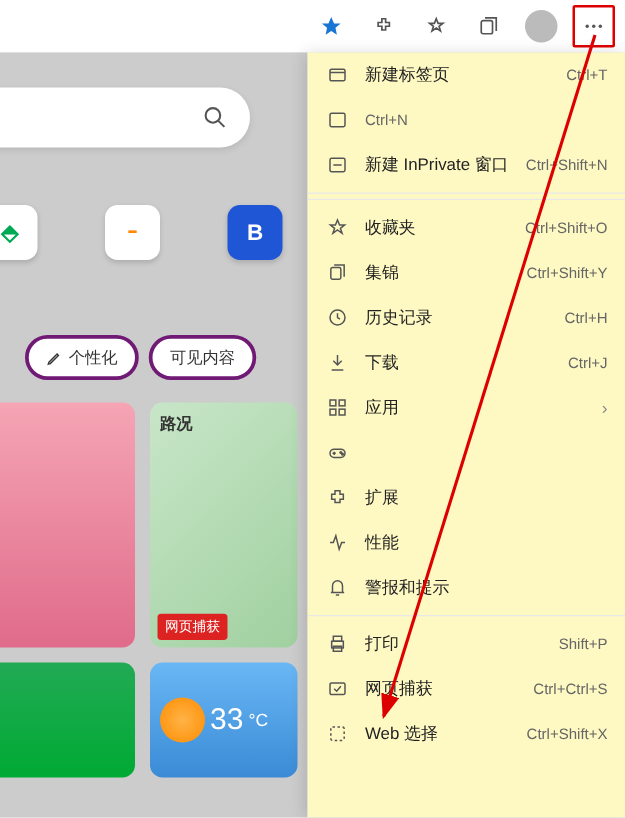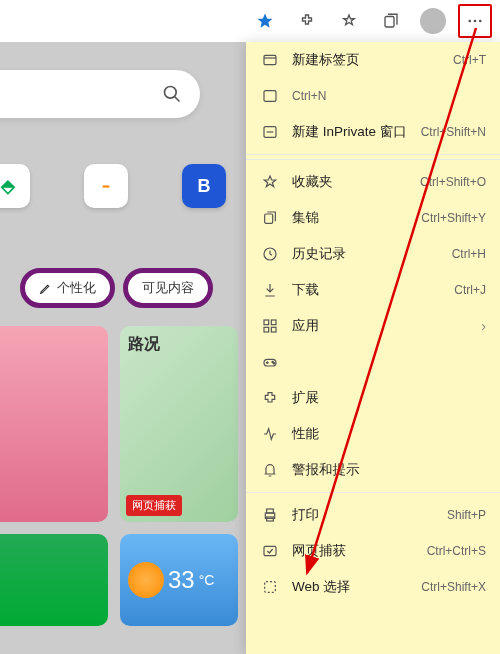--- a/index.html
+++ b/index.html
@@ -13,28 +13,28 @@
 .spacer{flex:1}
 
 .bg-content{position:absolute;top:42px;left:0;width:246px;height:612px;background:#ccc;overflow:hidden}
 .search-box{margin:28px 0 0 -40px;width:240px;height:48px;background:#fff;border-radius:30px;display:flex;align-items:center;justify-content:flex-end;padding-right:18px;box-shadow:0 2px 6px rgba(0,0,0,.1)}
 .tiles{display:flex;gap:54px;margin:46px 0 0 -14px}
 .tile{width:44px;height:44px;background:#fff;border-radius:10px;display:flex;align-items:center;justify-content:center;font-weight:bold;font-size:18px;box-shadow:0 2px 4px rgba(0,0,0,.15)}
 .tile1{color:#0a5}
 .tile2{color:#f80;font-size:10px}
 .tile3{background:#1e56d6;color:#fff}
 .chips{display:flex;gap:8px;margin:60px 0 0 20px}
-.chip{padding:6px 14px;border:5px solid #701a75;border-radius:20px;background:#fff;font-size:13px;color:#333;display:flex;align-items:center;gap:5px}
+.chip{padding:6px 14px;border:3px solid #701a75;border-radius:20px;background:#fff;font-size:13px;color:#333;display:flex;align-items:center;gap:5px}
 .chip:nth-child(3){border:none;background:transparent}
 .cards{display:flex;gap:12px;margin:18px 0 0 -10px}
 .card{width:118px;height:196px;background:#fff;border-radius:10px;overflow:hidden}
 .card.pink{background:linear-gradient(#f5a5b5,#e06b8a)}
 .card.map{background:linear-gradient(135deg,#c8e6c8,#a0d0a0);position:relative}
 .map-badge{position:absolute;bottom:6px;left:6px;background:#d22;color:#fff;padding:3px 6px;font-size:11px;border-radius:3px}
-.map-label{padding:8px;font-size:16px;color:#333;font-weight:600}
+.map-label{padding:8px;font-size:13px;color:#333;font-weight:600}
 .cards2{display:flex;gap:12px;margin:12px 0 0 -10px}
 .card2{width:118px;height:92px;border-radius:10px}
 .card2.green{background:linear-gradient(#2a5,#0a3)}
 .card2.weather{background:linear-gradient(#6ab7f5,#3a8bd6);display:flex;align-items:center;color:#fff;font-size:24px;padding:8px;gap:4px}
 .sun{width:36px;height:36px;background:radial-gradient(#ffb347,#ff8c00);border-radius:50%}
 
 .menu{position:absolute;top:42px;right:0;width:254px;height:612px;background:#fef9c3;box-shadow:-2px 0 12px rgba(0,0,0,.15);font-size:13.5px;color:#222;overflow-y:auto}
 .menu-item{display:flex;align-items:center;height:36px;padding:0 14px;cursor:pointer}
 .mi-icon{width:20px;height:20px;margin-right:12px;display:flex;align-items:center;justify-content:center;color:#555;flex-shrink:0}
 .mi-label{flex:1}

